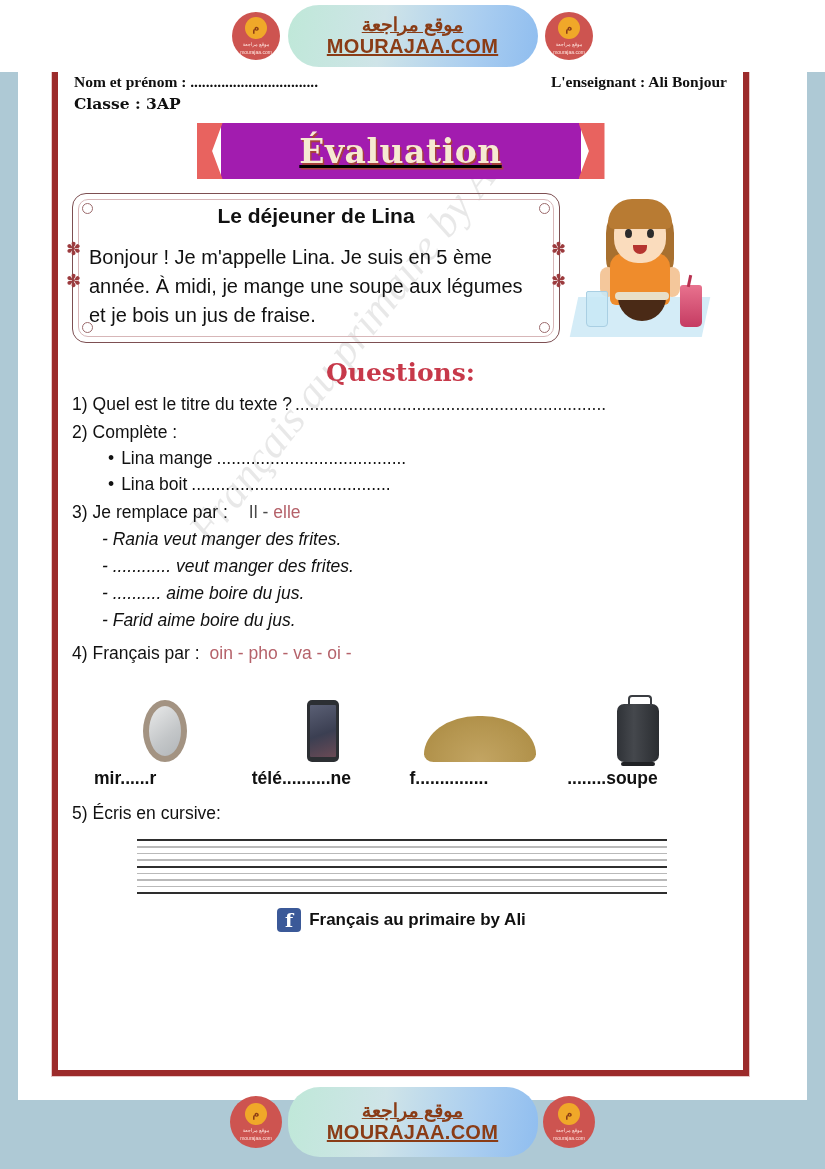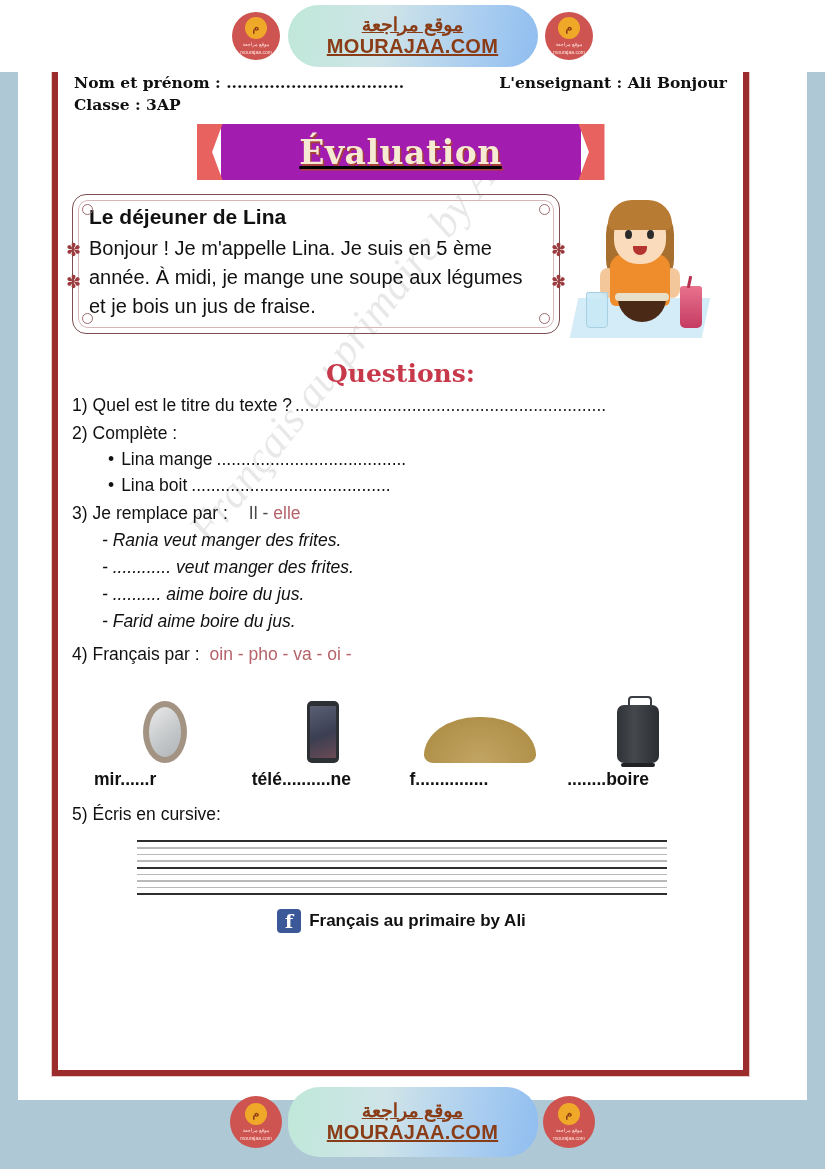--- a/index.html
+++ b/index.html
@@ -140,21 +140,21 @@
   .layer { position: relative; z-index: 3; }
 
   
   .hdr {
     padding: 12px 16px 0 16px;
     font-family: "DejaVu Serif", serif;
     font-weight: bold;
     font-size: 15.5px;
     color: #101010;
   }
-  .hdr-row1 { display: flex; align-items: flex-start; justify-content: space-between; }
+  .hdr-row1 { display: flex; align-items: flex-start; justify-content: space-between; font-family: Liberation Serif, serif; }
   .hdr-name { white-space: nowrap; }
   .hdr-dots { letter-spacing: 0px; }
   .hdr-teacher { white-space: nowrap; }
   .hdr-row2 { margin-top: 3px; }
 
   
   .ribbon-wrap { display: flex; justify-content: center; margin-top: 10px; }
   .ribbon {
     position: relative;
     width: 360px;
@@ -222,25 +222,25 @@
     color: #9c3b3e;
     font-size: 18px;
     line-height: 1;
   }
   .tb-flourish.f1 { left: -7px; top: 46px; }
   .tb-flourish.f2 { left: -7px; top: 78px; }
   .tb-flourish.f3 { right: -7px; top: 46px; }
   .tb-flourish.f4 { right: -7px; top: 78px; }
 
   .tb-title {
-    text-align: left;
+    text-align: center;
     font-size: 21px;
     font-weight: bold;
     color: #111;
-    margin-bottom: 5px;
+    margin-bottom: 15px;
   }
   .tb-body {
     font-size: 20px;
     line-height: 1.45;
     color: #111;
   }
 
   .illus {
     position: relative;
     flex: 0 0 140px;
@@ -594,21 +594,21 @@
             <div class="pic-cell">
               <div class="pic-art">
                   <div class="hay"></div>
                 </div>
               <div class="pic-label">f...............</div>
             </div>
             <div class="pic-cell">
               <div class="pic-art">
                   <div class="suitcase"></div>
                 </div>
-              <div class="pic-label">........boire</div>
+              <div class="pic-label">........soupe</div>
             </div>
           </div>
 
           <div class="q-line" style="margin-top:14px">
             <span class="q-num">5)</span>
             <span class="q-text">Écris en cursive:</span>
           </div>
 
           <div class="rules">
             <div class="rule-dark"></div>

